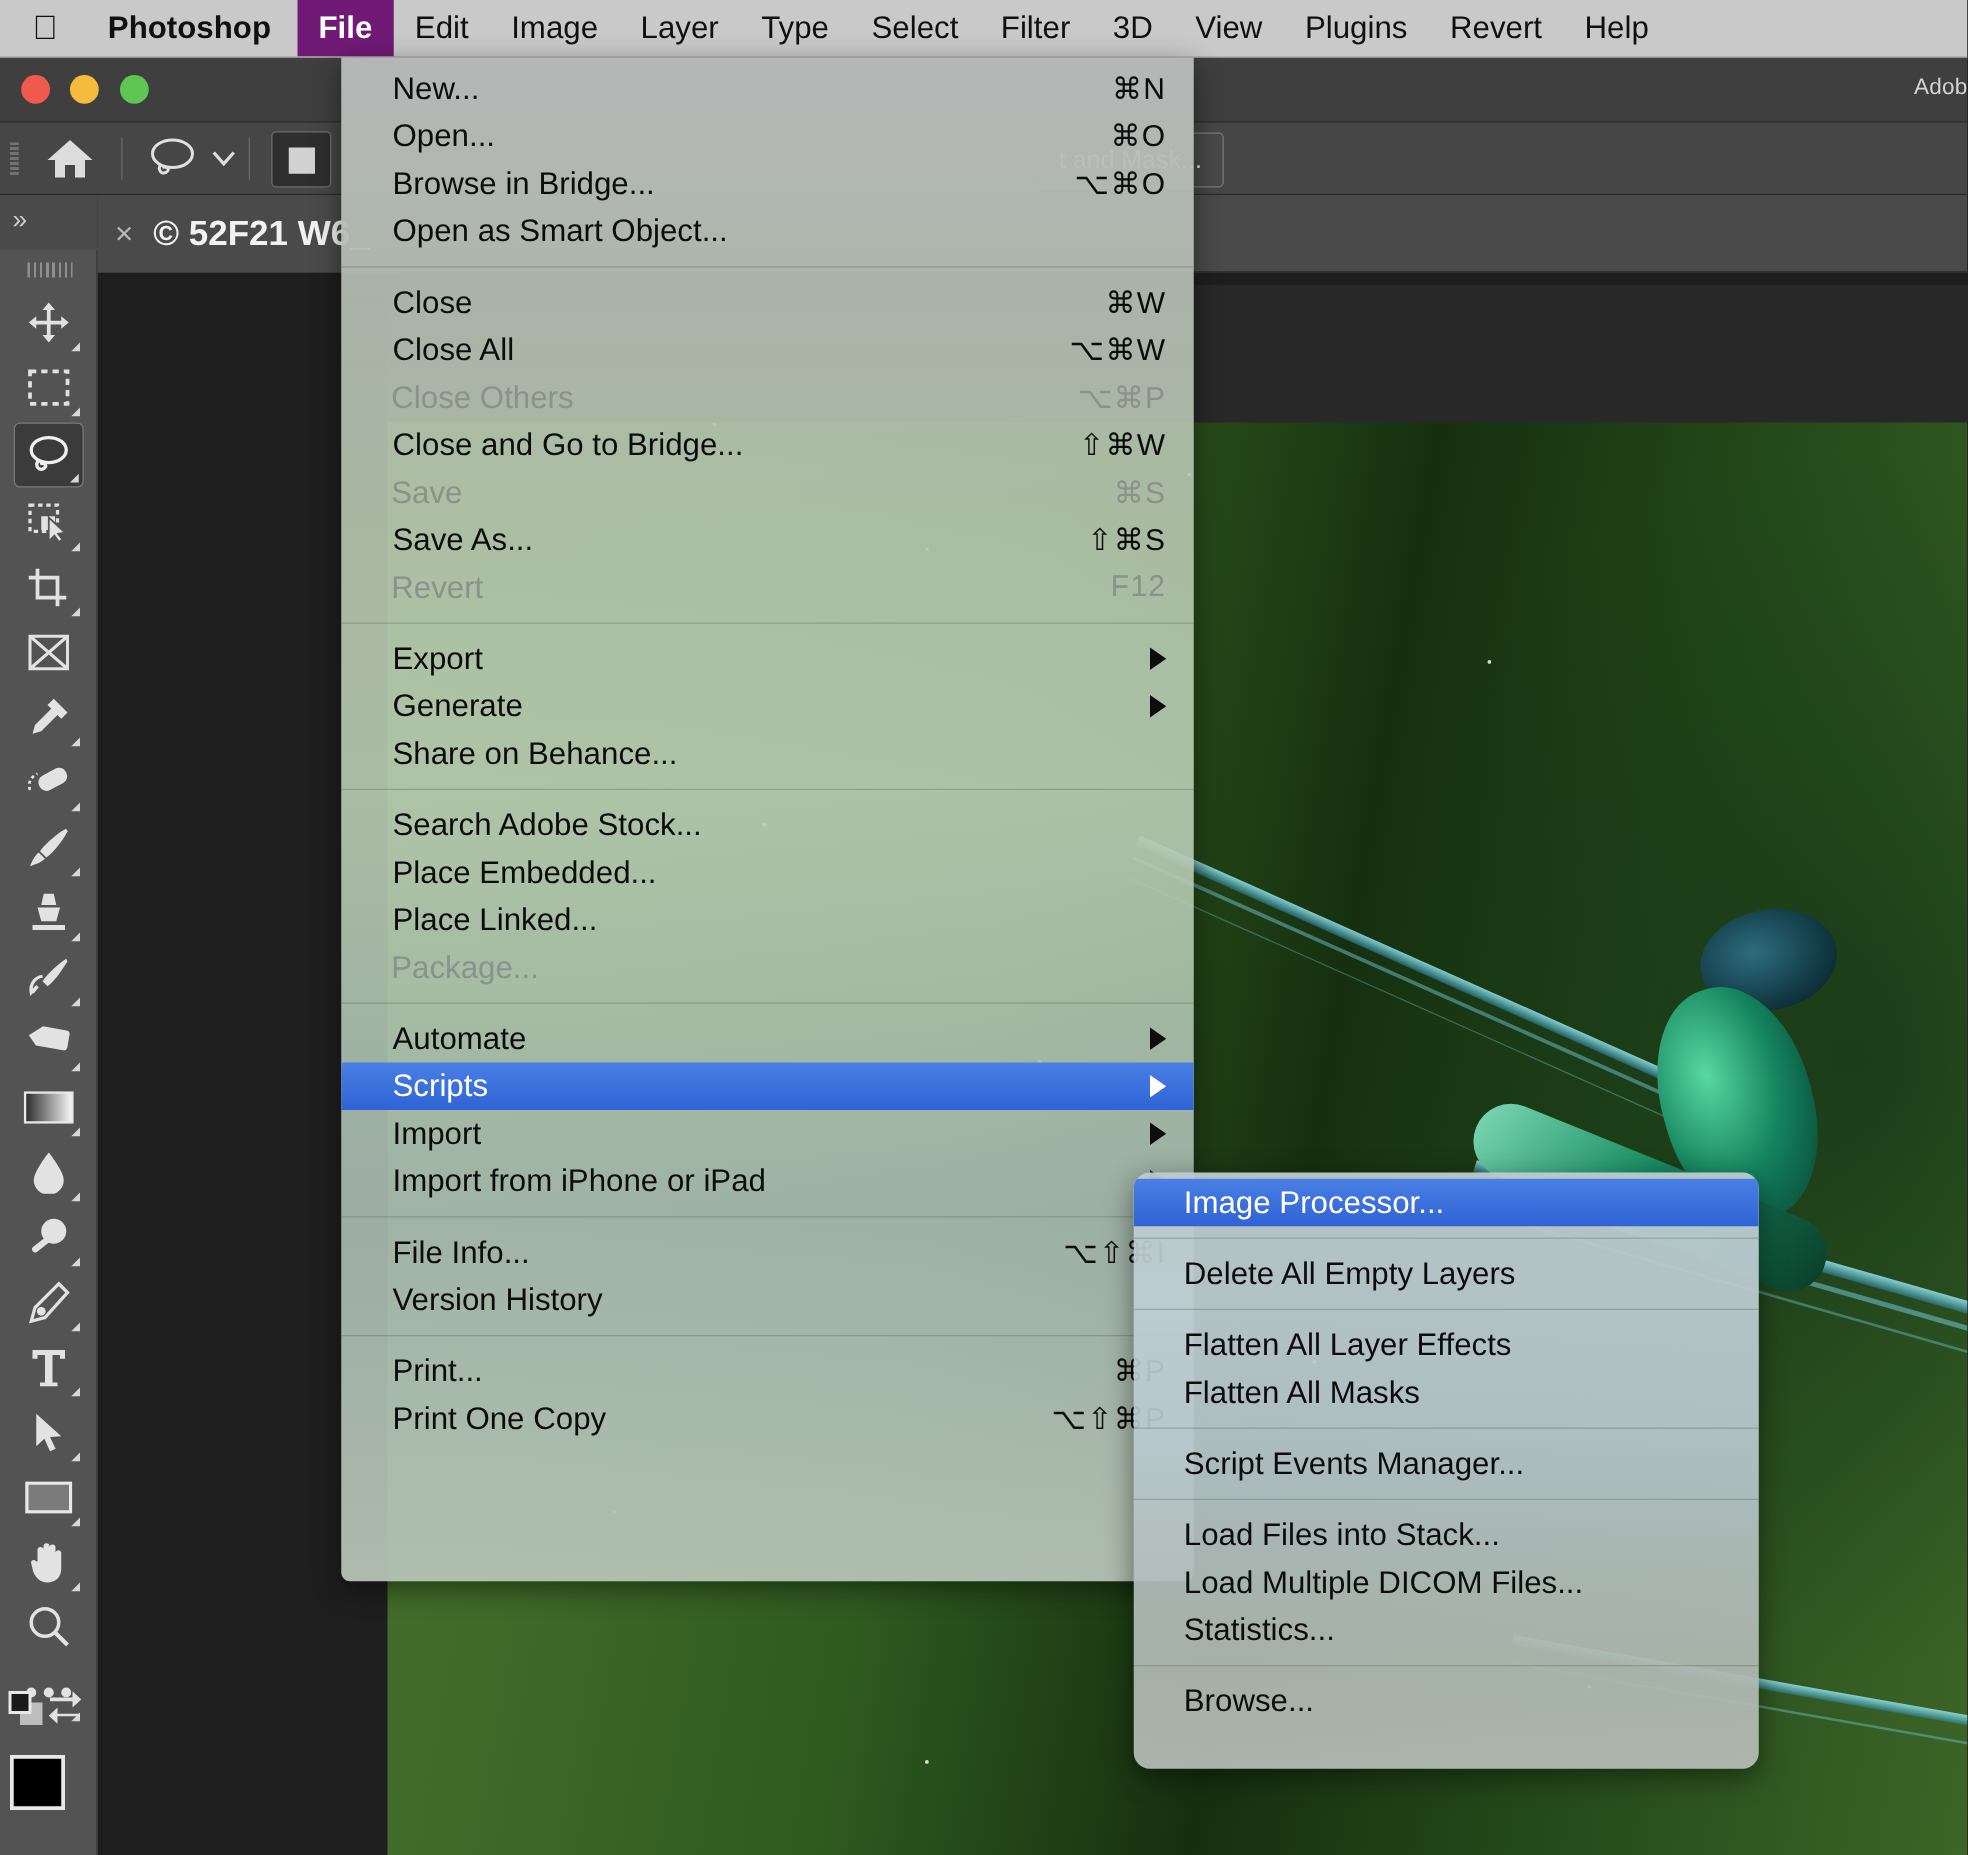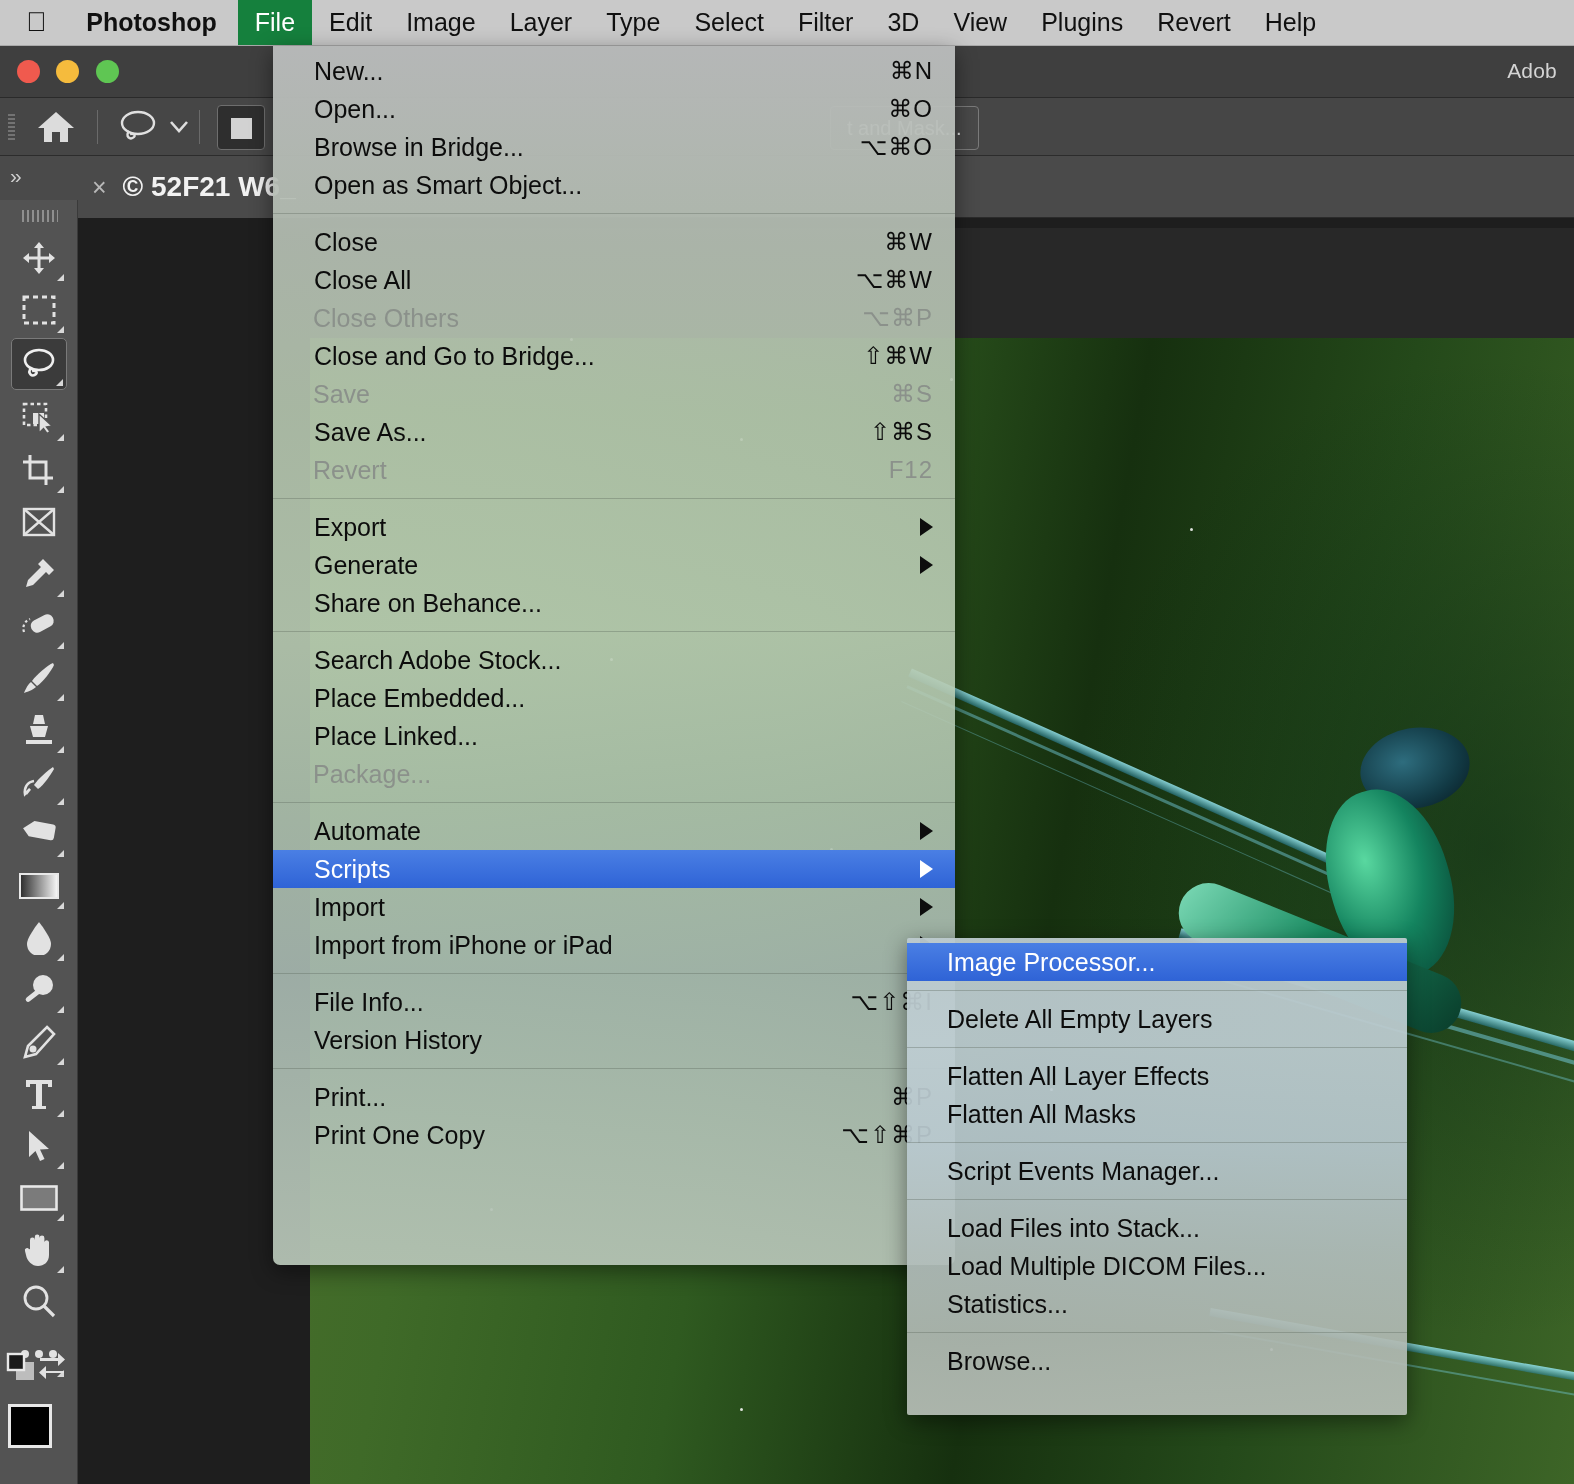--- a/index.html
+++ b/index.html
@@ -40,21 +40,21 @@
   #app-window{ position:absolute; left:0; top:46px; width:1574px; height:1438px; }
   #titlebar{
     position:absolute; left:0; top:0; width:1574px; height:52px;
     background:#3f3f3f; border-bottom:1px solid #2a2a2a;
   }
   .traffic{ position:absolute; top:14px; width:23px; height:23px; border-radius:50%; }
   .tl-red{ left:17px; background:#f05a4e; }
   .tl-yellow{ left:56px; background:#f5bb3d; }
   .tl-green{ left:96px; background:#5fc653; }
   #app-name{
-    position:absolute; right:17px; top:13px; color:#d4d4d4; font-size:21px; letter-spacing:.2px;
+    position:absolute; right:0; top:13px; color:#d4d4d4; font-size:18px; letter-spacing:.2px;
     white-space:nowrap;
   }
 
   
   #options-bar{
     position:absolute; left:0; top:52px; width:1574px; height:58px;
     background:#464646; border-bottom:1px solid #2c2c2c;
   }
   .opt-grip{ position:absolute; left:8px; top:16px; width:7px; height:26px;
     background:repeating-linear-gradient(180deg,#8b8b8b 0 2px, transparent 2px 4px); opacity:.65;}
@@ -106,21 +106,21 @@
 
   
   #menubar{
     position:absolute; left:0; top:0; width:1574px; height:46px;
     background:#c9c9c9; border-bottom:1px solid #a9a9a9;
     display:flex; align-items:stretch; font-size:25px; color:#101010; z-index:40;
   }
   .mb-item{ display:flex; align-items:center; padding:0 17px; white-space:nowrap; }
   .mb-item.apple{ padding:0 19px 0 26px; font-size:27px; }
   .mb-item.bold{ font-weight:bold; padding:0 21px; }
-  .mb-item.open{ background:#15803d; color:#fff; }
+  .mb-item.open{ background:#701a75; color:#fff;font-weight:bold; }
 
   
   #file-menu{
     position:absolute; left:273px; top:46px; width:682px; height:1219px;
     border-radius:0 0 7px 7px;
     background:
       linear-gradient(180deg,
         rgba(186,188,188,.96) 0%,
         rgba(180,190,178,.93) 16%,
         rgba(182,199,176,.90) 30%,
@@ -142,21 +142,21 @@
   .mshort{ margin-left:auto; white-space:nowrap; font-size:24px; letter-spacing:1px; }
   .mrow.disabled .mshort{ color:#8b918b; }
   .arrow{ margin-left:auto; width:0; height:0;
     border-top:9px solid transparent; border-bottom:9px solid transparent; border-left:13px solid #0d0d0d; }
   .mrow.sel .arrow{ border-left-color:#fff; }
   .msep{ height:1px; margin:9px 0 9px 0; background:rgba(90,100,90,.35); }
 
   
   #scripts-submenu{
     position:absolute; left:907px; top:938px; width:500px; height:477px;
-    border-radius:2px;
+    border-radius:13px;
     background:
       linear-gradient(180deg,
         rgba(188,202,206,.95) 0%,
         rgba(190,205,210,.93) 22%,
         rgba(184,200,206,.93) 44%,
         rgba(178,190,188,.93) 66%,
         rgba(176,185,178,.93) 84%,
         rgba(180,188,180,.94) 100%);
     box-shadow:0 6px 22px rgba(0,0,0,.45);
     z-index:60; overflow:hidden; padding-top:5px;

